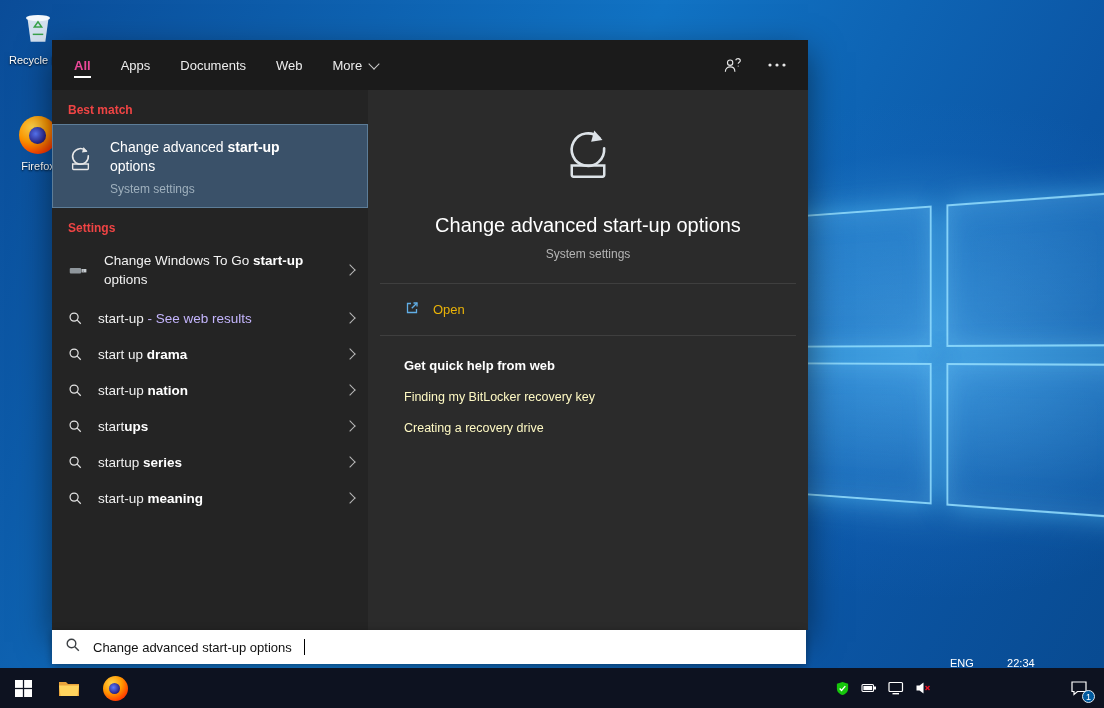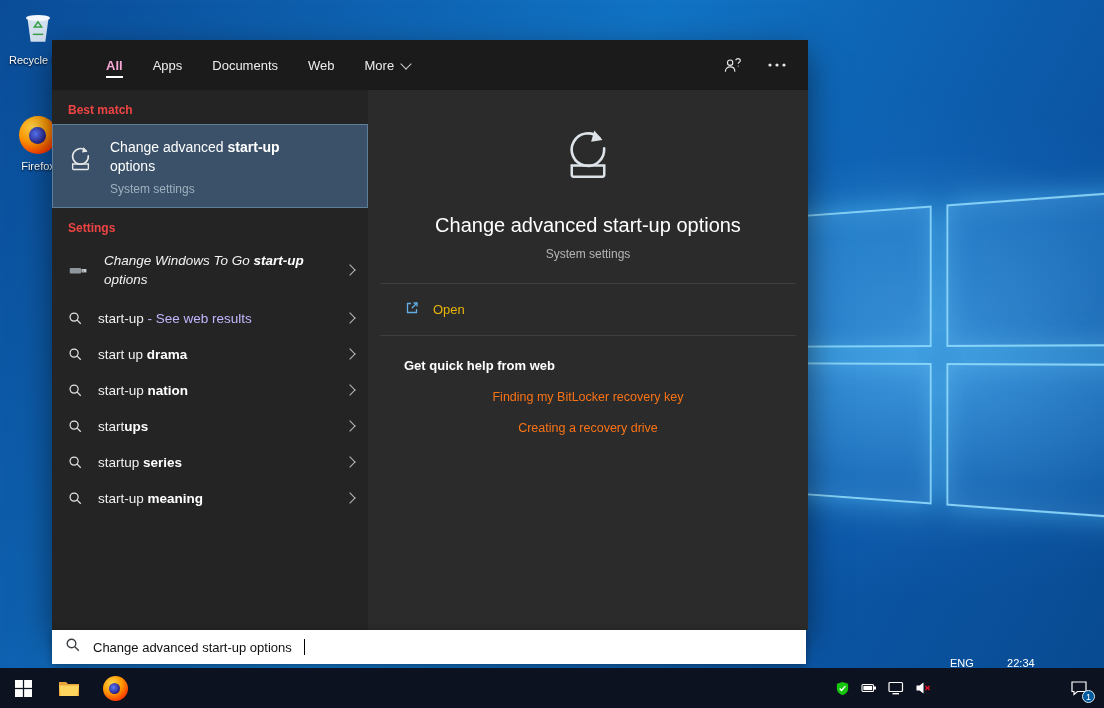--- a/index.html
+++ b/index.html
@@ -21,55 +21,55 @@
   .desk-icon{position:absolute;width:64px;text-align:center;z-index:1;}
   .desk-label{margin-top:2px;font-size:11px;color:#fff;text-shadow:0 1px 2px rgba(0,0,0,.9);white-space:nowrap;}
   .ff-ball{border-radius:50%;background:radial-gradient(circle at 36% 30%,#ffd54d 0%,#ff9800 42%,#ff3d00 75%,#c2185b 100%);display:inline-block;position:relative;}
   .ff-ball::after{content:"";position:absolute;left:26%;top:30%;width:44%;height:44%;border-radius:50%;
     background:radial-gradient(circle at 40% 40%,#5b7bff,#241a7a 75%);}
   
   .panel{position:absolute;left:52px;top:40px;width:756px;height:590px;z-index:10;
     display:flex;flex-direction:column;box-shadow:0 12px 32px rgba(0,0,0,.5);}
   .tabs-row{height:50px;flex:0 0 50px;background:#1b1b1b;display:flex;align-items:center;padding:0 22px;gap:30px;color:#ededed;font-size:13px;}
   .tab{height:100%;display:flex;align-items:center;position:relative;}
-  .tab.active{font-weight:700;color:#f9a8d4;margin-left:32px;}
+  .tab.active{font-weight:700;color:#ec4899;}
   .tab.active::after{content:"";position:absolute;left:0;right:0;bottom:12px;height:2px;background:#fff;}
   .chev-down{width:7px;height:7px;border-right:1.4px solid #ccc;border-bottom:1.4px solid #ccc;transform:rotate(45deg);margin-left:8px;margin-bottom:3px;}
   .tabs-right{margin-left:auto;display:flex;align-items:center;gap:26px;}
   .hdr-icon{display:flex;align-items:center;}
   .content{flex:1;display:flex;min-height:0;}
   .left-col{width:316px;flex:0 0 316px;background:#242424;overflow:hidden;}
   .section-header{color:#ef4444;font-size:12px;font-weight:700;padding:13px 16px 7px;}
   .bold{font-weight:700;color:#fff;}
   .dim{color:#c4b5fd;}
   
   .best-match-item{box-sizing:border-box;width:100%;height:84px;background:#3a5169;border:1px solid #5d7d98;
     display:flex;gap:15px;padding:13px 10px 0 13px;}
   .bm-icon{margin-top:7px;display:flex;}
   .bm-title{width:202px;color:#fff;font-size:14px;line-height:19px;}
   .bm-sub{margin-top:6px;font-size:12px;color:#9fb0bd;}
   
-  .settings-item{display:flex;align-items:center;gap:15px;min-height:56px;padding:4px 14px 4px 16px;box-sizing:border-box;font-style:italic;}
+  .settings-item{display:flex;align-items:center;gap:15px;min-height:56px;padding:4px 14px 4px 16px;box-sizing:border-box;}
   .si-text{width:202px;color:#f2f2f2;font-size:13.5px;line-height:19px;}
   .chev-right{margin-left:auto;width:7px;height:7px;border-right:1.6px solid #b8b8b8;border-top:1.6px solid #b8b8b8;transform:rotate(45deg);flex:0 0 auto;}
   
   .web-list{padding-top:2px;}
   .list-row{height:36px;display:flex;align-items:center;gap:15px;padding:0 14px 0 16px;}
   .li-icon{display:flex;flex:0 0 auto;}
   .li-text{color:#f0f0f0;font-size:13.5px;white-space:nowrap;}
   
   .right-col{flex:1;background:#2b2b2b;display:flex;flex-direction:column;color:#fff;min-width:0;}
   .preview-hero{display:flex;flex-direction:column;align-items:center;padding:36px 10px 22px;}
   .hero-title{margin-top:24px;font-size:20px;color:#fff;}
   .hero-sub{margin-top:10px;font-size:12px;color:#b5b5b5;}
   .divider{height:1px;background:#3f3f3f;margin:0 12px;flex:0 0 auto;}
   .open-row{display:flex;align-items:center;gap:13px;padding:16px 0 16px 36px;font-size:13px;color:#eab308;}
   .help-block{padding:6px 36px;}
   .help-header{margin-top:16px;font-size:13px;font-weight:700;color:#fff;}
-  .help-link{margin-top:17px;font-size:12.5px;color:#f97316;text-align:center;}
+  .help-link{margin-top:17px;font-size:12.5px;color:#fef9c3;}
   
   .search-box{position:absolute;left:52px;top:630px;width:754px;height:34px;background:#fff;z-index:11;
     display:flex;align-items:center;gap:12px;padding:0 13px;box-sizing:border-box;box-shadow:0 2px 8px rgba(0,0,0,.35);}
   .sb-text{font-size:13px;color:#111;}
   .caret{width:1px;height:16px;background:#000;animation:blink 1.1s steps(1) infinite;}
   @keyframes blink{50%{opacity:0;}}
   
   .taskbar{position:absolute;left:0;top:668px;width:1104px;height:40px;background:#0d1220;z-index:20;display:flex;align-items:stretch;color:#fff;}
   .tb-btn{width:46px;display:flex;align-items:center;justify-content:center;}
   .tb-right{margin-left:auto;display:flex;align-items:stretch;}

